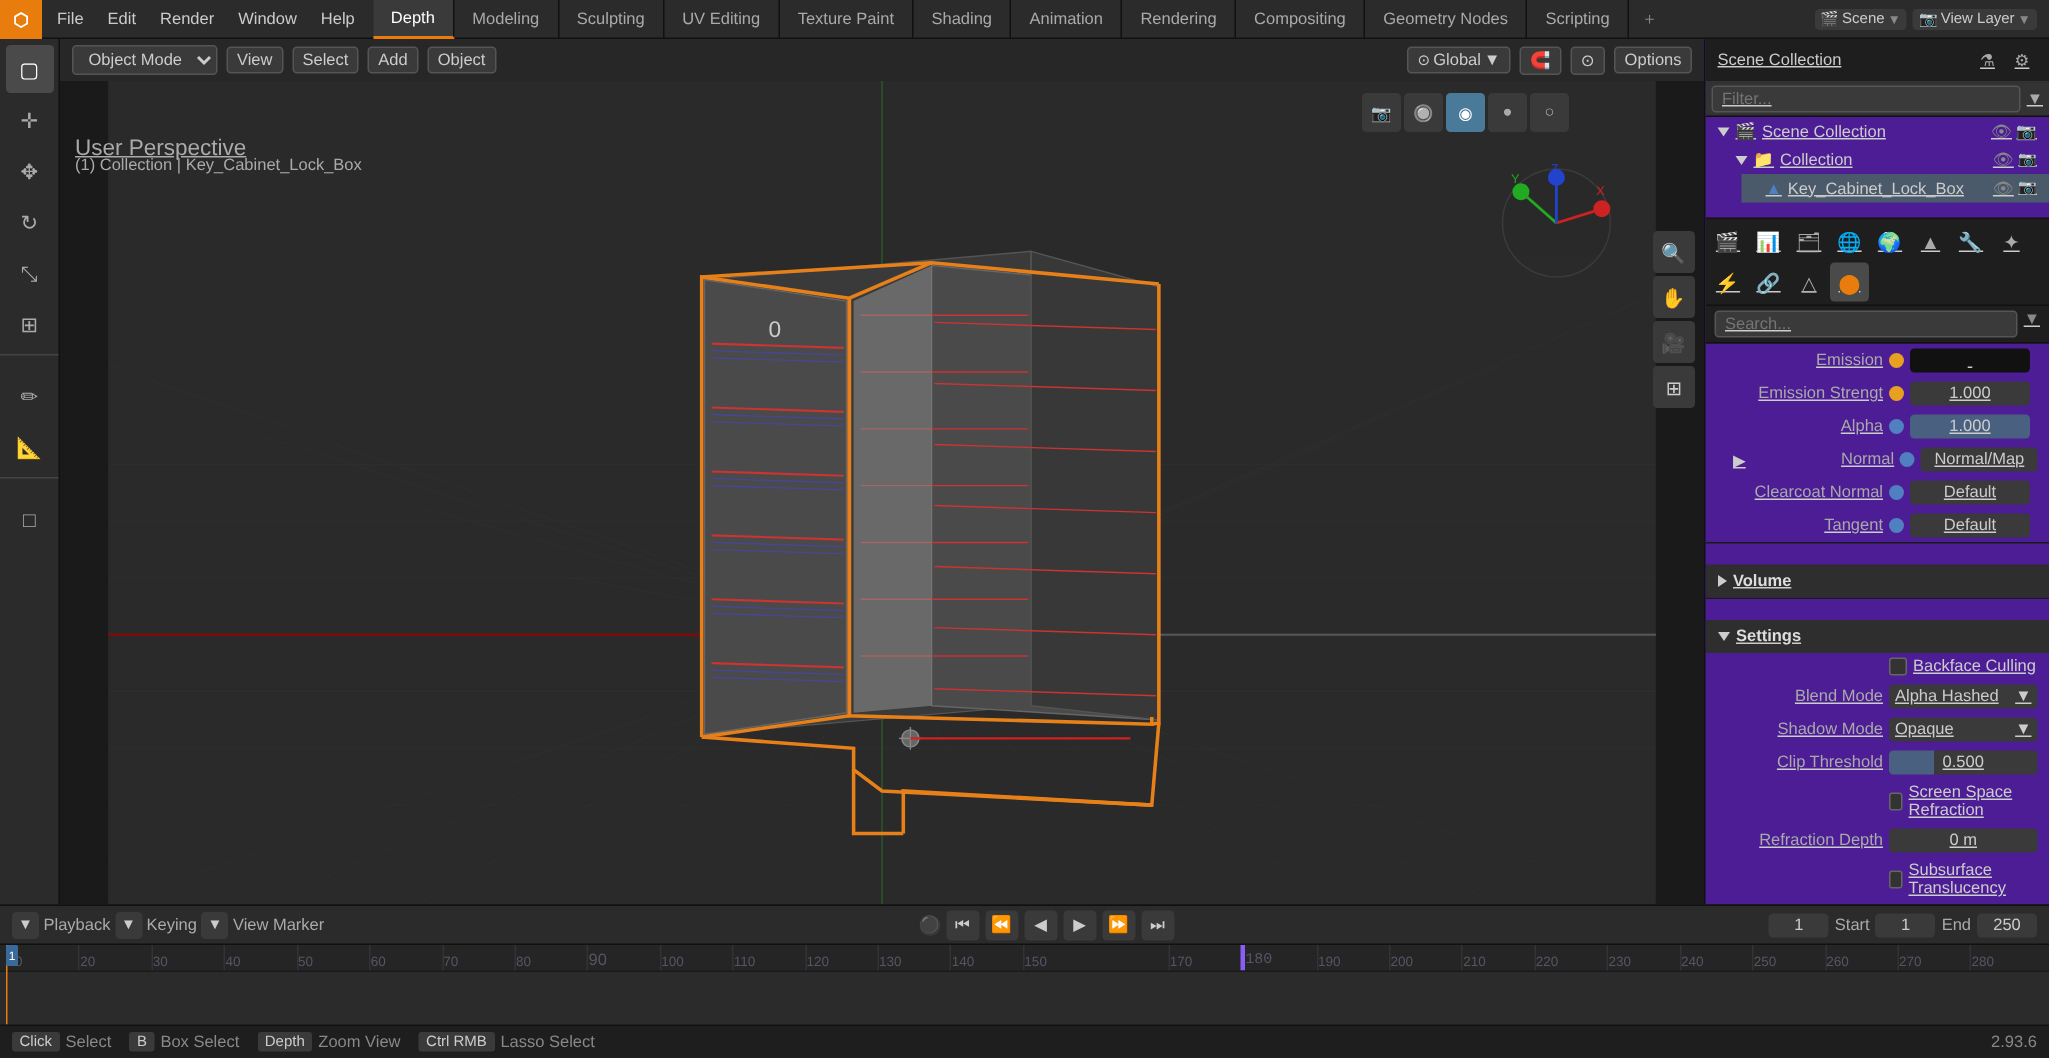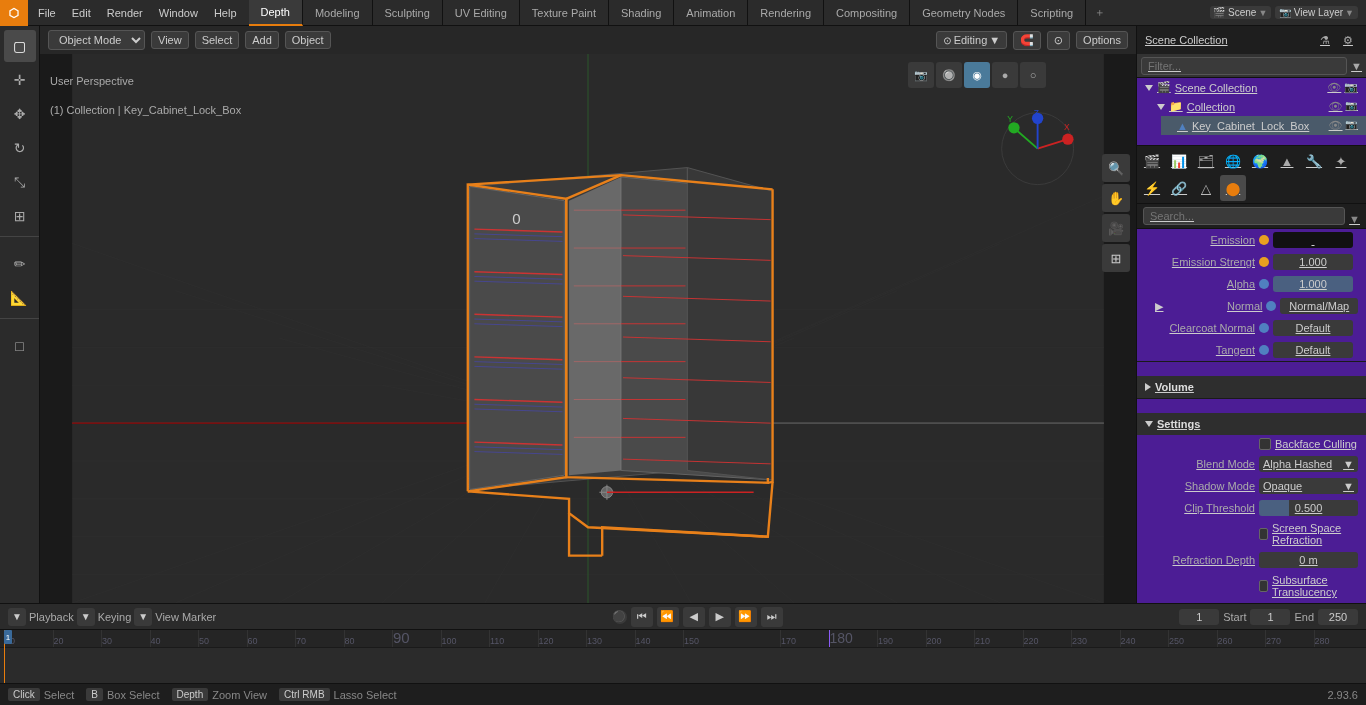--- a/index.html
+++ b/index.html
@@ -132,24 +132,25 @@
       color: #ccc;
       padding: 2px 6px;
       border-radius: 3px;
       font-size: 11px;
       cursor: pointer;
     }
 
     
     .viewport-label {
       position: absolute;
-      top: 21px;
+      top: 36px;
       left: 10px;
       color: #aaa;
-      font-size: 11px;
+      font-size: 15px;
+      text-decoration: underline;
     }
     .viewport-label2 {
       position: absolute;
       top: 50px;
       left: 10px;
       color: #aaa;
       font-size: 11px;
     }
     .vp-icon {
       width: 28px;
@@ -230,21 +231,21 @@
       justify-content: center;
       border-radius: 3px;
       cursor: pointer;
       font-size: 13px;
       color: #aaa;
     }
     .prop-icon.active { background: #4a4a4a; color: #e87d0d; }
 
     .search-bar {
       display: flex;
-      align-items: flex-end;
+      align-items: flex-start;
       background: #1e1e1e;
       border-bottom: 1px solid #111;
       padding: 3px 6px;
       flex-shrink: 0;
     }
     .search-input {
       background: #3a3a3a;
       border: 1px solid #555;
       color: #ccc;
       padding: 2px 6px;
@@ -518,21 +519,21 @@
         <option>Object Mode</option>
       </select>
       <div class="viewport-btn">View</div>
       <div class="viewport-btn">Select</div>
       <div class="viewport-btn">Add</div>
       <div class="viewport-btn">Object</div>
       <div style="flex:1"></div>
 
       <div style="display:flex;align-items:center;gap:2px;background:#3a3a3a;border:1px solid #555;border-radius:3px;padding:2px 6px;cursor:pointer;">
         <span style="font-size:10px;">⊙</span>
-        <span>Editing</span>
+        <span>Global</span>
         <span>▼</span>
       </div>
 
       <div class="viewport-btn">🧲</div>
       <div class="viewport-btn">⊙</div>
 
       <div style="margin-left:auto;display:flex;gap:3px;">
         <div class="viewport-btn">Options</div>
       </div>
     </div>
@@ -918,30 +919,30 @@
         <div style="display:flex;flex:1;height:100%;overflow:hidden;">
 
           <div style="color:#556;font-size:9px;flex:1;display:flex;align-items:flex-end;padding-bottom:1px;border-left:1px solid #333;">10</div>
           <div style="color:#556;font-size:9px;flex:1;display:flex;align-items:flex-end;padding-bottom:1px;border-left:1px solid #333;">20</div>
           <div style="color:#556;font-size:9px;flex:1;display:flex;align-items:flex-end;padding-bottom:1px;border-left:1px solid #333;">30</div>
           <div style="color:#556;font-size:9px;flex:1;display:flex;align-items:flex-end;padding-bottom:1px;border-left:1px solid #333;">40</div>
           <div style="color:#556;font-size:9px;flex:1;display:flex;align-items:flex-end;padding-bottom:1px;border-left:1px solid #333;">50</div>
           <div style="color:#556;font-size:9px;flex:1;display:flex;align-items:flex-end;padding-bottom:1px;border-left:1px solid #333;">60</div>
           <div style="color:#556;font-size:9px;flex:1;display:flex;align-items:flex-end;padding-bottom:1px;border-left:1px solid #333;">70</div>
           <div style="color:#556;font-size:9px;flex:1;display:flex;align-items:flex-end;padding-bottom:1px;border-left:1px solid #333;">80</div>
-          <div style="color:#556;font-size:15px;flex:1;display:flex;align-items:flex-end;padding-bottom:1px;border-left:1px solid #333;">90</div>
+          <div style="color:#556;font-size:11px;flex:1;display:flex;align-items:flex-end;padding-bottom:1px;border-left:1px solid #333;">90</div>
           <div style="color:#556;font-size:9px;flex:1;display:flex;align-items:flex-end;padding-bottom:1px;border-left:1px solid #333;">100</div>
           <div style="color:#556;font-size:9px;flex:1;display:flex;align-items:flex-end;padding-bottom:1px;border-left:1px solid #333;">110</div>
           <div style="color:#556;font-size:9px;flex:1;display:flex;align-items:flex-end;padding-bottom:1px;border-left:1px solid #333;">120</div>
           <div style="color:#556;font-size:9px;flex:1;display:flex;align-items:flex-end;padding-bottom:1px;border-left:1px solid #333;">130</div>
           <div style="color:#556;font-size:9px;flex:1;display:flex;align-items:flex-end;padding-bottom:1px;border-left:1px solid #333;">140</div>
           <div style="color:#556;font-size:9px;flex:1;display:flex;align-items:flex-end;padding-bottom:1px;border-left:1px solid #333;">150</div>
           <div style="color:#556;font-size:9px;flex:1;display:flex;align-items:flex-end;padding-bottom:1px;border-left:1px solid #333;margin-top:44px;">160</div>
           <div style="color:#556;font-size:9px;flex:1;display:flex;align-items:flex-end;padding-bottom:1px;border-left:1px solid #333;">170</div>
-          <div style="color:#556;font-size:14px;flex:1;display:flex;align-items:flex-end;padding-bottom:1px;border-left:1px solid #8b5cf6;">180</div>
+          <div style="color:#556;font-size:10px;flex:1;display:flex;align-items:flex-end;padding-bottom:1px;border-left:3px solid #8b5cf6;font-family:Liberation Mono, monospace;">180</div>
           <div style="color:#556;font-size:9px;flex:1;display:flex;align-items:flex-end;padding-bottom:1px;border-left:1px solid #333;">190</div>
           <div style="color:#556;font-size:9px;flex:1;display:flex;align-items:flex-end;padding-bottom:1px;border-left:1px solid #333;">200</div>
           <div style="color:#556;font-size:9px;flex:1;display:flex;align-items:flex-end;padding-bottom:1px;border-left:1px solid #333;">210</div>
           <div style="color:#556;font-size:9px;flex:1;display:flex;align-items:flex-end;padding-bottom:1px;border-left:1px solid #333;">220</div>
           <div style="color:#556;font-size:9px;flex:1;display:flex;align-items:flex-end;padding-bottom:1px;border-left:1px solid #333;">230</div>
           <div style="color:#556;font-size:9px;flex:1;display:flex;align-items:flex-end;padding-bottom:1px;border-left:1px solid #333;">240</div>
           <div style="color:#556;font-size:9px;flex:1;display:flex;align-items:flex-end;padding-bottom:1px;border-left:1px solid #333;">250</div>
           <div style="color:#556;font-size:9px;flex:1;display:flex;align-items:flex-end;padding-bottom:1px;border-left:1px solid #333;">260</div>
           <div style="color:#556;font-size:9px;flex:1;display:flex;align-items:flex-end;padding-bottom:1px;border-left:1px solid #333;">270</div>
           <div style="color:#556;font-size:9px;flex:1;display:flex;align-items:flex-end;padding-bottom:1px;border-left:1px solid #333;">280</div>

